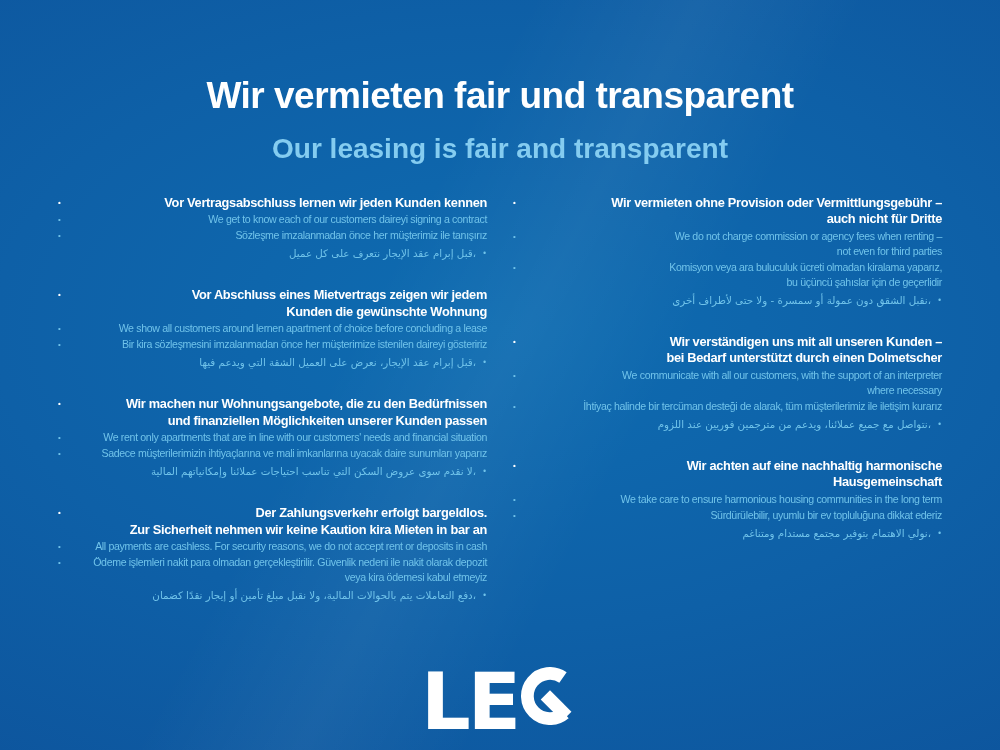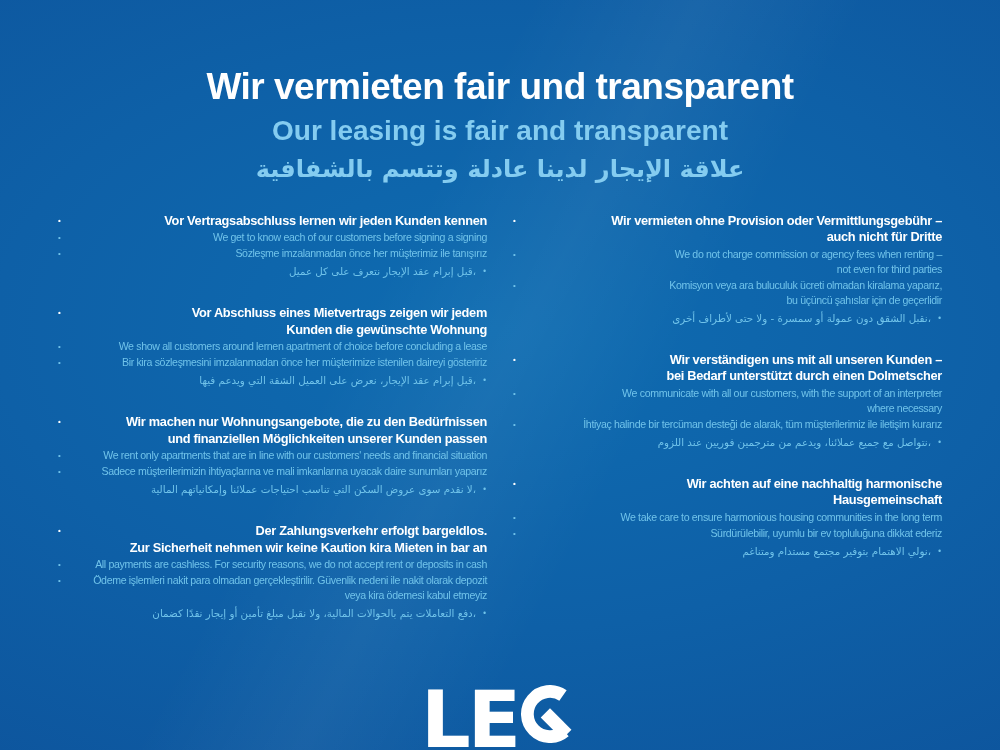--- a/index.html
+++ b/index.html
@@ -13,21 +13,21 @@
     background: radial-gradient(120% 95% at 50% 44%, #0e6cb1 0%, #0e60a7 42%, #0d4d96 100%);
     overflow: hidden;
   }
   
   .poster::after {
     content: ""; position: absolute; inset: 0; pointer-events: none;
     background: linear-gradient(118deg, rgba(255,255,255,0) 38%, rgba(255,255,255,0.05) 50%, rgba(255,255,255,0) 62%);
   }
   .hdr { text-align: center; padding-top: 60px; position: relative; z-index: 1; }
   .title-de {
-    margin: 8px; color: #ffffff; font-size: 37px; font-weight: bold;
+    margin: 17px; color: #ffffff; font-size: 37px; font-weight: bold;
     letter-spacing: -0.5px; line-height: 1.05;
   }
   .title-sub { color: #84ccf0; font-weight: bold; }
   .title-en { font-size: 28px; }
   .title-tr { font-size: 28px; margin-top: 5px; }
   .title-ar { font-size: 24px; margin-top: 8px; font-family: "DejaVu Sans", sans-serif; }
 
   .cols {
     display: flex; gap: 26px;
     padding: 0 58px; margin-top: 30px;
@@ -68,35 +68,34 @@
   .logo-g { margin-left: 3px; margin-bottom: 16px; }
 </style>
 </head>
 <body>
 
 <div class="poster">
 
   <header class="hdr">
     <h1 class="title-de">Wir vermieten fair und transparent</h1>
     <div class="title-sub title-en">Our leasing is fair and transparent</div>
-    <div class="title-sub title-ar" dir="rtl">علاقة الإيجار لدينا عادلة وتتسم بالشفافية</div>
   </header>
 
   <main class="cols">
 
     <section class="col">
 
       <article class="item">
         <div class="line de">
             <span class="bullet">•</span>
             <span class="txt">Vor Vertragsabschluss lernen wir jeden Kunden kennen</span>
           </div>
         <div class="line sub">
             <span class="bullet">•</span>
-            <span class="txt">We get to know each of our customers before signing a signing</span>
+            <span class="txt">We get to know each of our customers daireyi signing a contract</span>
           </div>
         <div class="line sub">
             <span class="bullet">•</span>
             <span class="txt">Sözleşme imzalanmadan önce her müşterimiz ile tanışırız</span>
           </div>
         <div class="line sub ar">
             <span class="bullet">•</span>
             <span class="txt">،قبل إبرام عقد الإيجار نتعرف على كل عميل</span>
           </div>
       </article>

